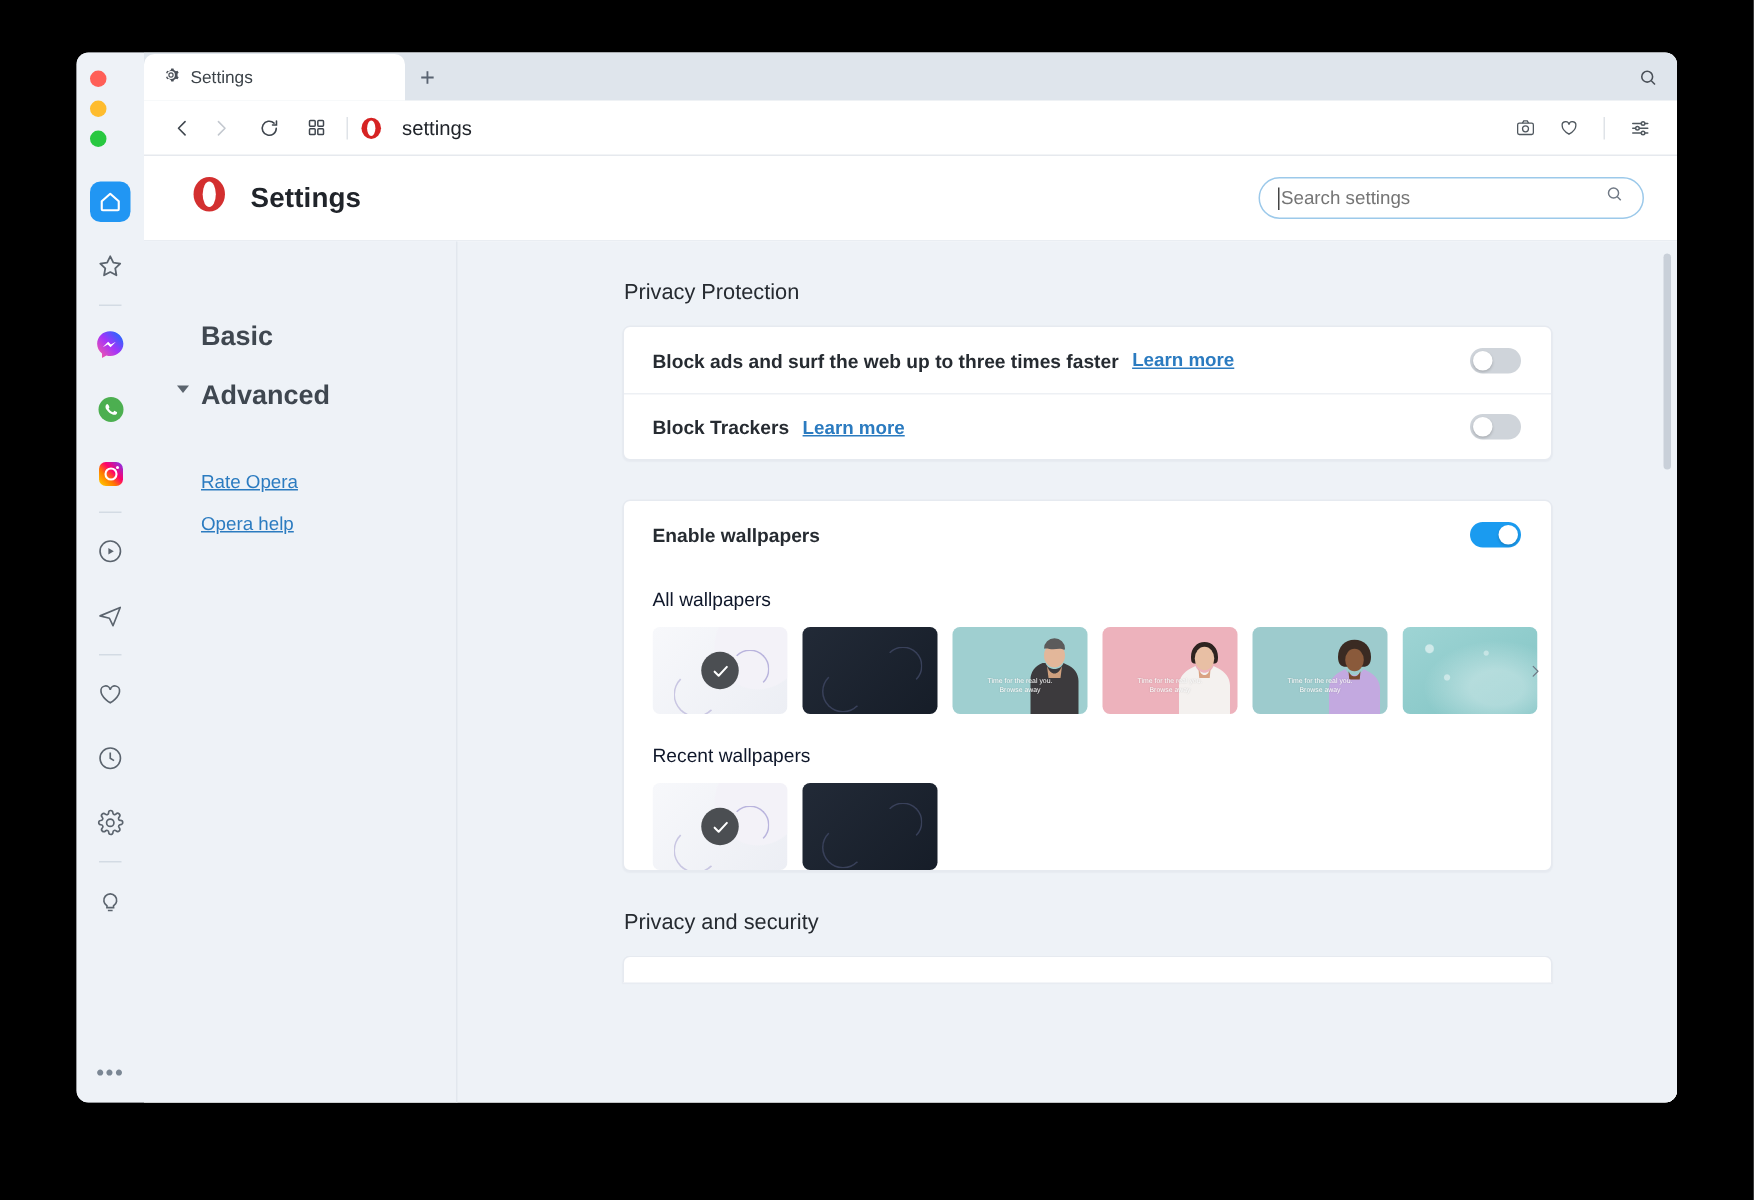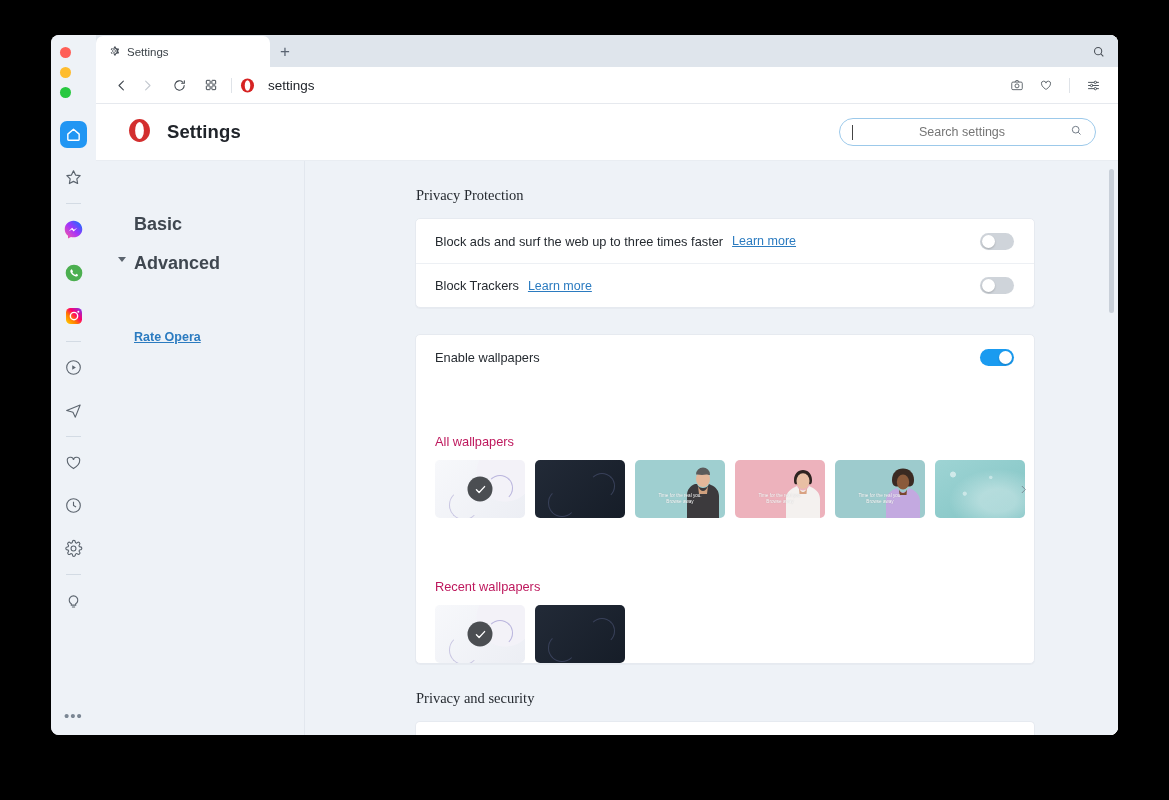--- a/index.html
+++ b/index.html
@@ -102,21 +102,21 @@
     margin-left: auto; width: 257px; height: 28px;
     border: 1px solid #9cc9ea; border-radius: 15px;
     display: flex; align-items: center; padding: 0 12px;
     background: #fff; position: relative;
   }
   #search-caret {
     position:absolute; left: 12px; top: 6px; width:1px; height:15px; background:#444;
   }
   #search-input {
     border: 0; outline: 0; flex: 1; font-size: 12.5px; color: #9aa1a9;
-    font-family: inherit; background: transparent; padding-left: 2px; text-align: center;
+    font-family: inherit; background: transparent; padding-left: 2px;
   }
 
   
   #pagebody { flex: 1; display: flex; min-height: 0; background: #eef2f7; position: relative; }
   #navcol {
     width: 209px; flex: 0 0 209px;
     padding: 44px 0 0 0; border-right: 1px solid #e2e7ee;
     background: #eef2f7;
   }
   .navitem {
@@ -127,58 +127,58 @@
     position: absolute; left: 22px; top: 13px;
     width: 0; height: 0;
     border-left: 4.5px solid transparent; border-right: 4.5px solid transparent;
     border-top: 5px solid #5b646e;
   }
   .navlink {
     display:block;
     font-size: 12.5px; color: #2b7bc0; text-decoration: underline;
     padding: 7px 0 7px 38px;
   }
-  .navlink.first { margin-top: 40px; font-weight: bold; }
+  .navlink.first { margin-top: 24px; }
 
   #content {
     flex: 1; min-width: 0; overflow: hidden; position: relative;
     padding: 26px 0 0 0;
   }
   .inner { width: 620px; margin-left: 110px; }
   .sect-title {
-    font-size: 14.5px; color: #262b31; margin: 0 0 14px 1px; font-family: Liberation Serif, serif;
+    font-size: 14.5px; color: #262b31; margin: 0 0 14px 1px;
   }
   .card {
     background: #fff; border-radius: 5px; border: 1px solid #e6eaf0;
     box-shadow: 0 1px 1px rgba(20,40,70,.03);
     margin-bottom: 26px;
   }
   .row {
     display: flex; align-items: center;
-    padding: 0 20px 0 19px; height: 44px;
+    padding: 0 20px 0 19px; height: 44px; font-weight: bold;
   }
   .row + .row { border-top: 1px solid #edf0f4; text-align: right; }
   .row-label { font-size: 12.8px; color: #262b31; }
   .inline-link {
     font-size: 12.5px; color: #2b7bc0; text-decoration: underline; margin-left: 9px;
   }
   .toggle {
     margin-left: auto; width: 34px; height: 17px; border-radius: 9px;
     background: #cfd4da; position: relative; flex: 0 0 34px;
   }
   .toggle .knob {
     position: absolute; top: 2px; left: 2px; width: 13px; height: 13px;
     border-radius: 50%; background: #fff; box-shadow: 0 1px 2px rgba(0,0,0,.2);
   }
   .toggle.on { background: #1a9bf0; }
   .toggle.on .knob { left: 19px; }
 
   
   .wp-sub {
-    font-size: 12.8px; color: #be185d; padding: 0 19px; margin-bottom: 11px; margin-top: 41px;
+    font-size: 12.8px; color: #0f172a; padding: 0 19px; margin-bottom: 11px;
   }
   .wp-row {
     display: flex; gap: 10px; padding: 0 19px; align-items: center;
     position: relative; overflow: hidden;
   }
   .wp {
     width: 90px; height: 58px; border-radius: 5px;
     flex: 0 0 90px; position: relative; overflow: hidden;
   }
   .wp-light {
@@ -457,20 +457,21 @@
 
         <div id="navcol">
           <div class="navitem">
             <span>Basic</span>
           </div>
           <div class="navitem">
             <span class="navcaret"></span>
             <span>Advanced</span>
           </div>
           <a class="navlink first">Rate Opera</a>
+          <a class="navlink">Opera help</a>
         </div>
 
         <div id="content">
           <div class="inner">
 
             <div class="sect-title">Privacy Protection</div>
             <div class="card">
               <div class="row">
                 <span class="row-label">Block ads and surf the web up to three times faster</span>
                 <a class="inline-link">Learn more</a>

